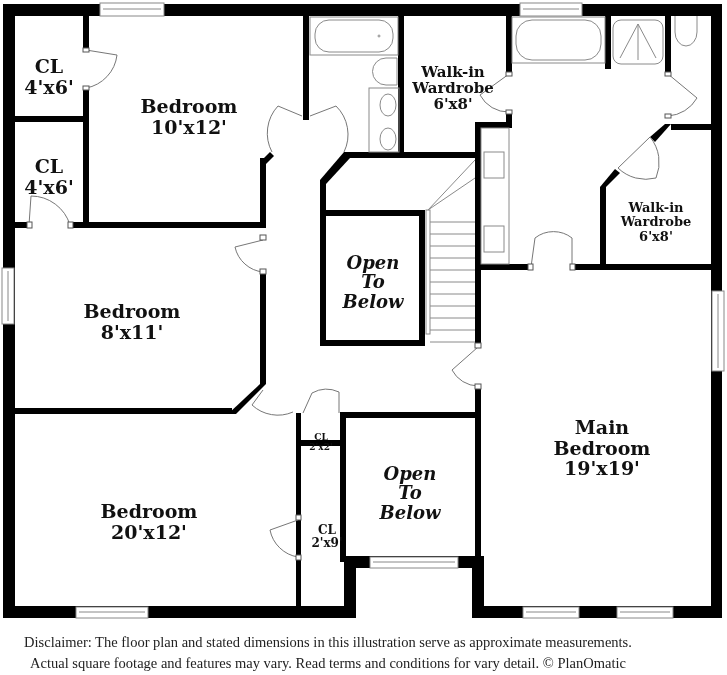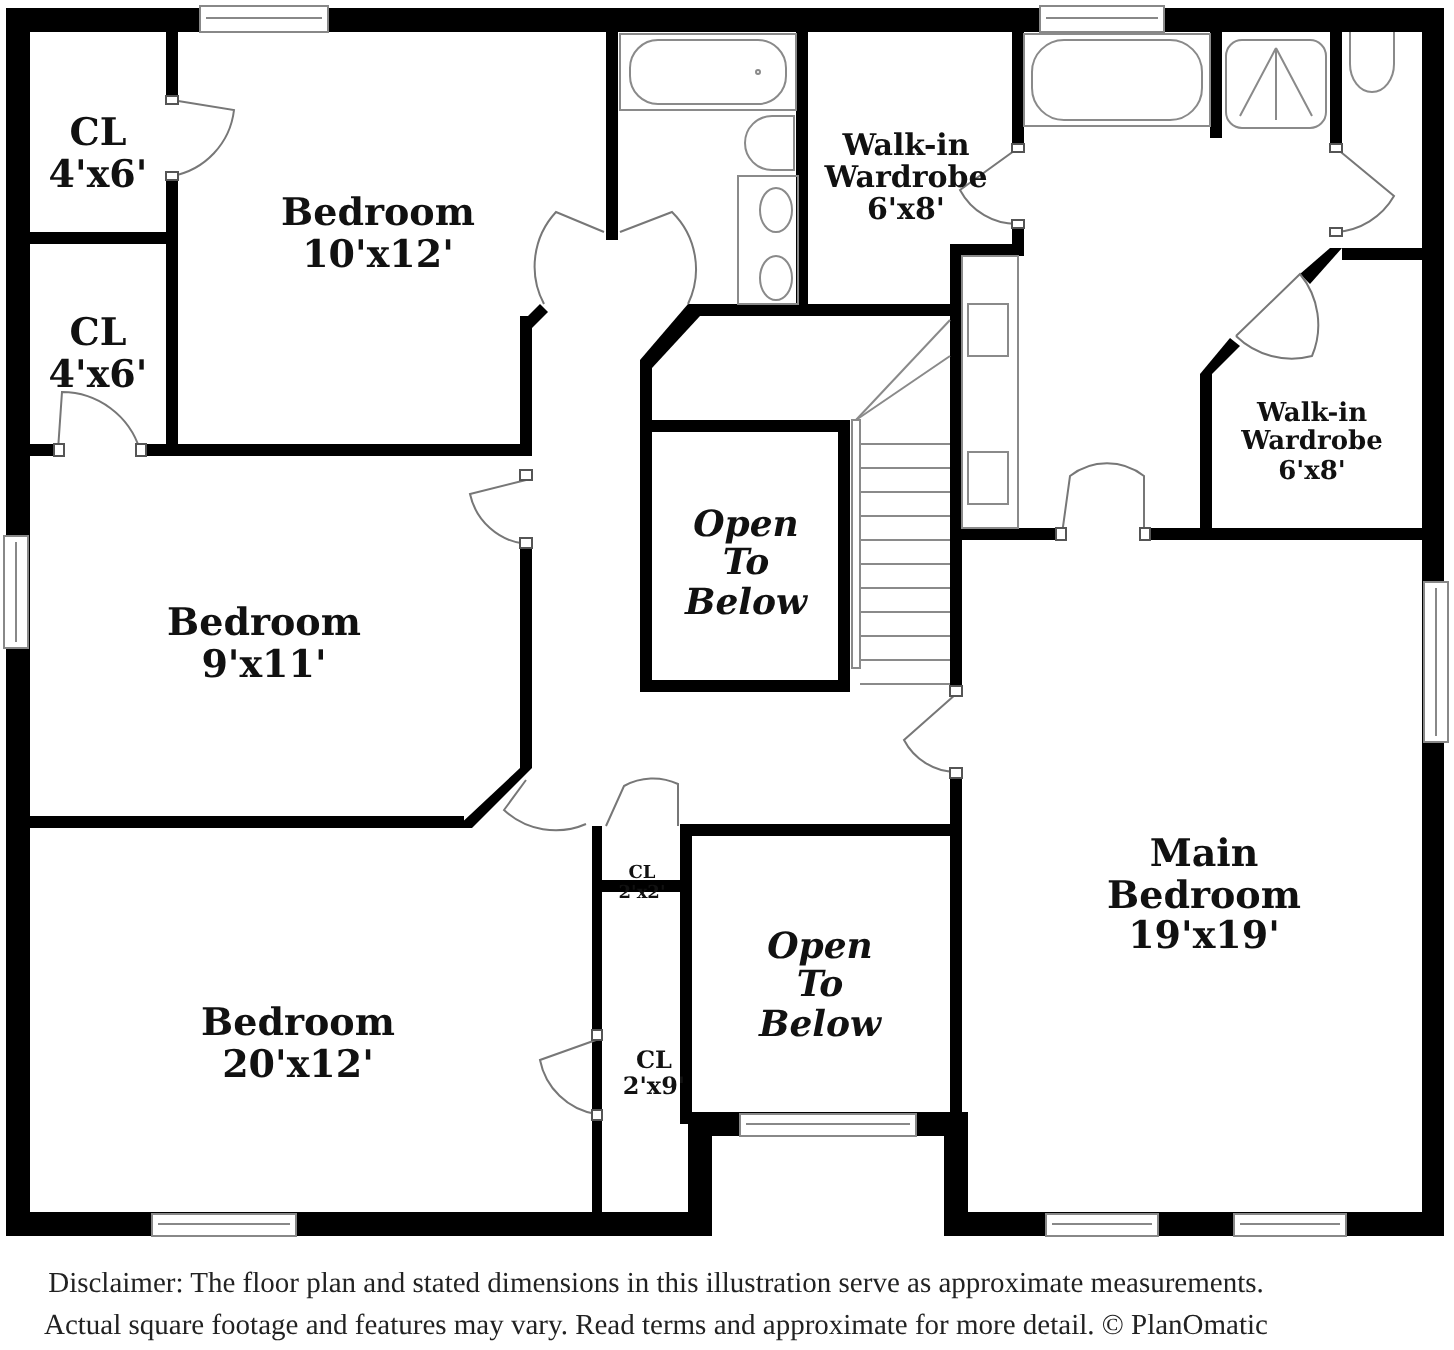--- a/index.html
+++ b/index.html
@@ -194,21 +194,21 @@
 <div class="label lg" style="left:49px;top:163px;">
   <span>CL</span>
   <span>4'x6'</span>
 </div>
 <div class="label lg" style="left:189px;top:103px;">
   <span>Bedroom</span>
   <span>10'x12'</span>
 </div>
 <div class="label lg" style="left:132px;top:308px;">
   <span>Bedroom</span>
-  <span>9'x11'</span>
+  <span>8'x11'</span>
 </div>
 <div class="label lg" style="left:149px;top:508px;">
   <span>Bedroom</span>
   <span>20'x12'</span>
 </div>
 <div class="label sm" style="left:453px;top:75px;">
   <span>Walk-in</span>
   <span>Wardrobe</span>
   <span>6'x8'</span>
 </div>
@@ -236,14 +236,14 @@
   <span>2'x9'</span>
 </div>
 <div class="label lg" style="left:602px;top:434px;">
   <span>Main</span>
   <span>Bedroom</span>
   <span>19'x19'</span>
 </div>
 
 <div id="disclaimer">
   <span>Disclaimer: The floor plan and stated dimensions in this illustration serve as approximate measurements.</span>
-  <span>Actual square footage and features may vary. Read terms and approximate for more detail. © PlanOmatic</span>
+  <span>Actual square footage and features may vary. Read terms and conditions for vary detail. © PlanOmatic</span>
 </div>
 
 </body></html>

